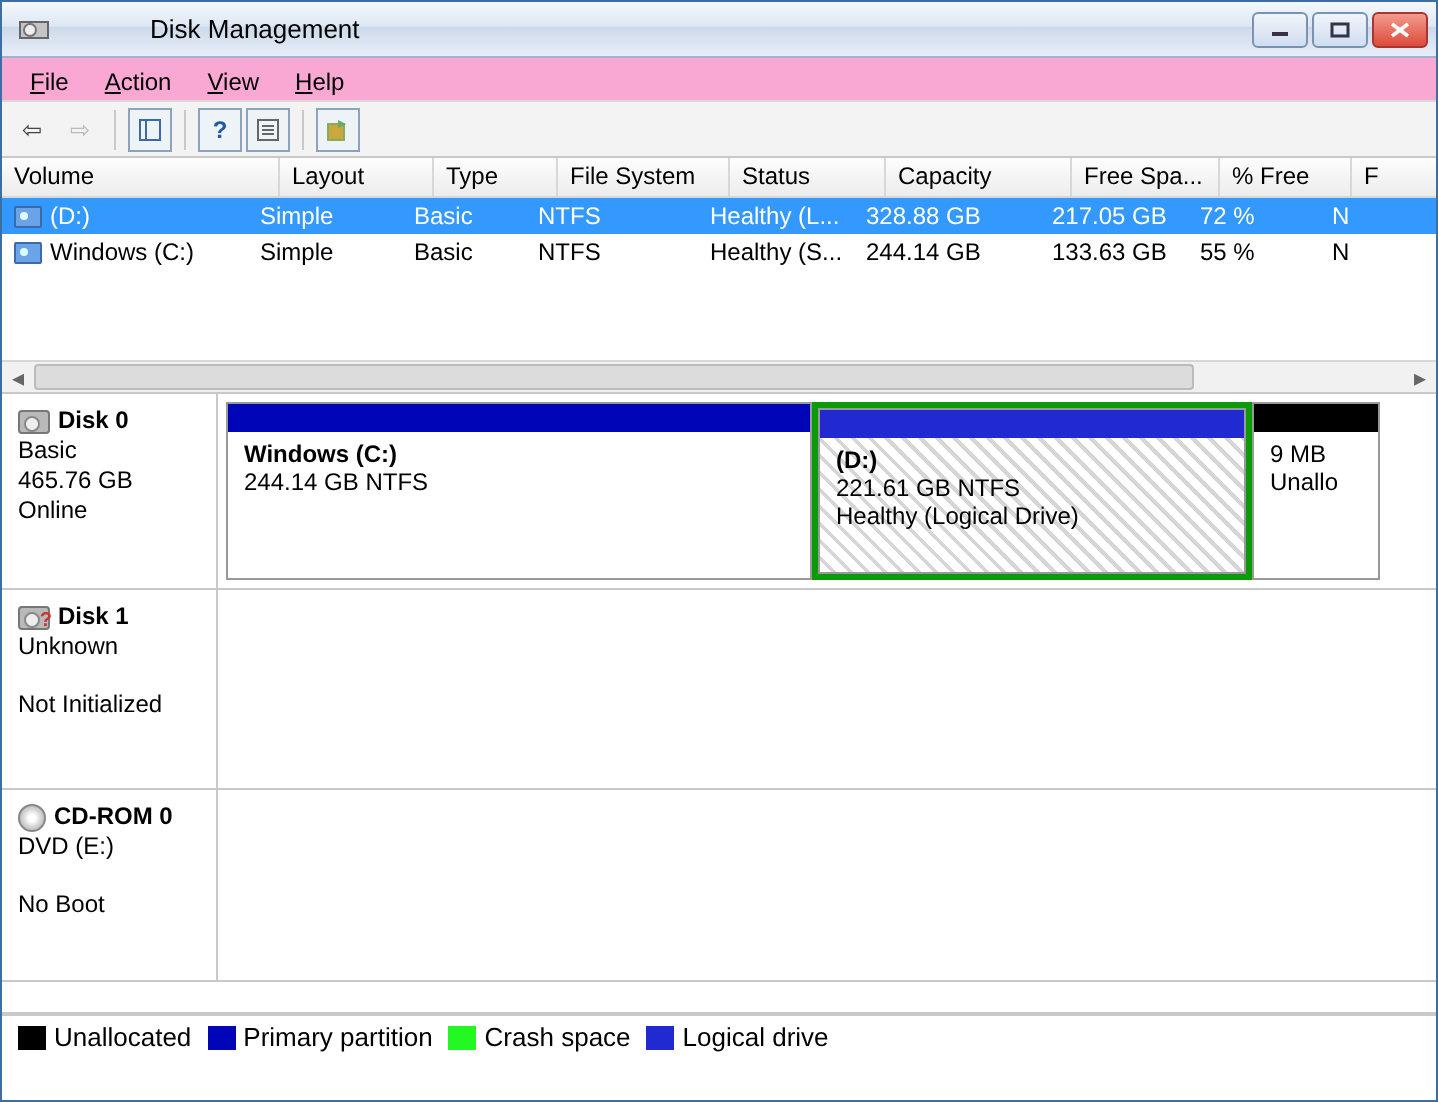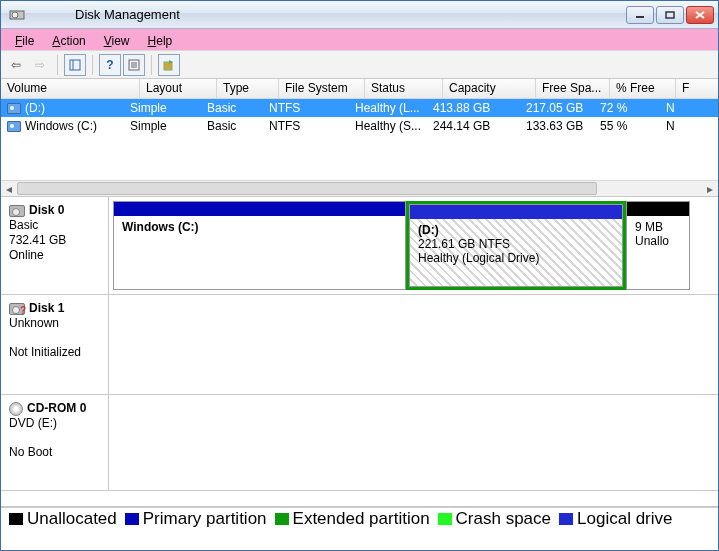--- a/index.html
+++ b/index.html
@@ -108,21 +108,21 @@
   .cap.primary { background:#0006b8; }
   .cap.logical { background:#2129d0; }
   .cap.unalloc { background:#000; }
   .extended-wrap { border:3px solid #0a9a0a; display:flex; }
   .hatched {
     background: repeating-linear-gradient(45deg,#fff,#fff 4px,#d6d6d6 4px,#d6d6d6 6px);
   }
   .legend {
     height: 22px; border-top:1px solid #c9c9c9;
     display:flex; align-items:center; padding:0 8px; gap:8px;
-    font-size:17px; background:#fff;
+    font-size:13px; background:#fff;
   }
   .legend .sw { width:14px; height:12px; display:inline-block; margin-right:4px; vertical-align:middle; }
   .legend .item{display:flex;align-items:center;}
 </style>
 </head>
 <body>
 
 <div class="titlebar">
   <span class="icon">
     <svg width="16" height="16">
@@ -202,21 +202,21 @@
   <div class="listbody" id="volrows">
       <div class="row selected">
         <div class="cell" style="width: 123px;">
           <span class="volico"></span>
           <span>(D:)</span>
         </div>
         <div class="cell" style="width: 77px;">Simple</div>
         <div class="cell" style="width: 62px;">Basic</div>
         <div class="cell" style="width: 86px;">NTFS</div>
         <div class="cell" style="width: 78px;">Healthy (L...</div>
-        <div class="cell" style="width: 93px;">413.88 GB</div>
+        <div class="cell" style="width: 93px;">328.88 GB</div>
         <div class="cell" style="width: 74px;">217.05 GB</div>
         <div class="cell" style="width: 66px;">72 %</div>
         <div class="cell" style="width: 40px;">N</div>
       </div>
       <div class="row">
         <div class="cell" style="width: 123px;">
           <span class="volico"></span>
           <span>Windows (C:)</span>
         </div>
         <div class="cell" style="width: 77px;">Simple</div>
@@ -238,28 +238,29 @@
 
 <div class="graphical">
   <div id="diskrows" style="flex:1;overflow:hidden">
       <div class="diskrow d0">
         <div class="diskinfo">
           <div class="dname">
             <span class="hdicon"></span>
             <span>Disk 0</span>
           </div>
           <div>Basic</div>
-          <div>732.41 GB</div>
+          <div>465.76 GB</div>
           <div style="margin-top:0px">Online</div>
         </div>
         <div class="partsarea">
           <div class="partition" style="width: 293px;">
             <div class="cap primary"></div>
             <div class="body">
               <div style="font-weight:bold">Windows  (C:)</div>
+              <div>244.14 GB NTFS</div>
             </div>
           </div>
           <div class="extended-wrap">
             <div class="partition " style="width: 214px;">
               <div class="cap logical"></div>
               <div class="body hatched">
                 <div style="font-weight:bold"> (D:)</div>
                 <div>221.61 GB NTFS</div>
                 <div>Healthy (Logical Drive)</div>
               </div>
@@ -302,24 +303,20 @@
 <div class="legend">
   <span class="item">
       <span class="sw" style="background:#000"></span>
       <span>Unallocated</span>
     </span>
   <span class="item">
       <span class="sw" style="background:#0006b8"></span>
       <span>Primary partition</span>
     </span>
   <span class="item">
-      <span class="sw" style="background:#0a9a0a"></span>
-      <span>Extended partition</span>
-    </span>
-  <span class="item">
       <span class="sw" style="background:#23f823"></span>
       <span>Crash space</span>
     </span>
   <span class="item">
       <span class="sw" style="background:#2129d0"></span>
       <span>Logical drive</span>
     </span>
 </div>
 
 </body></html>

